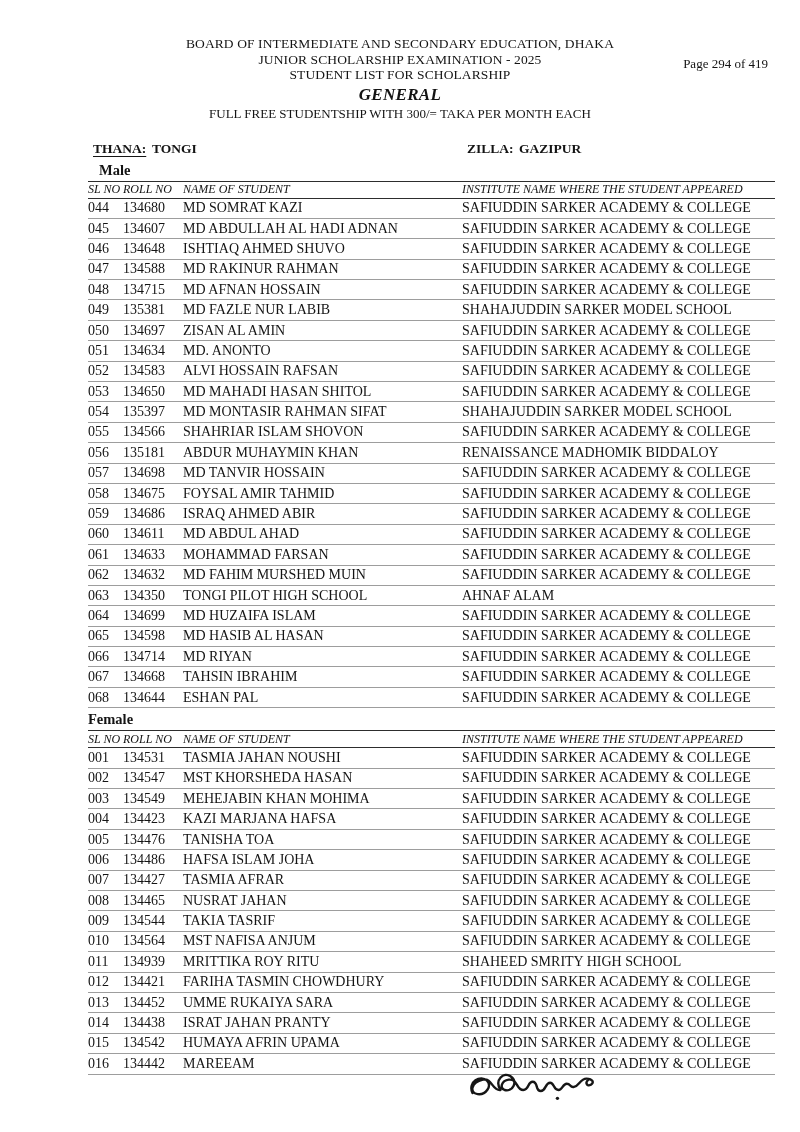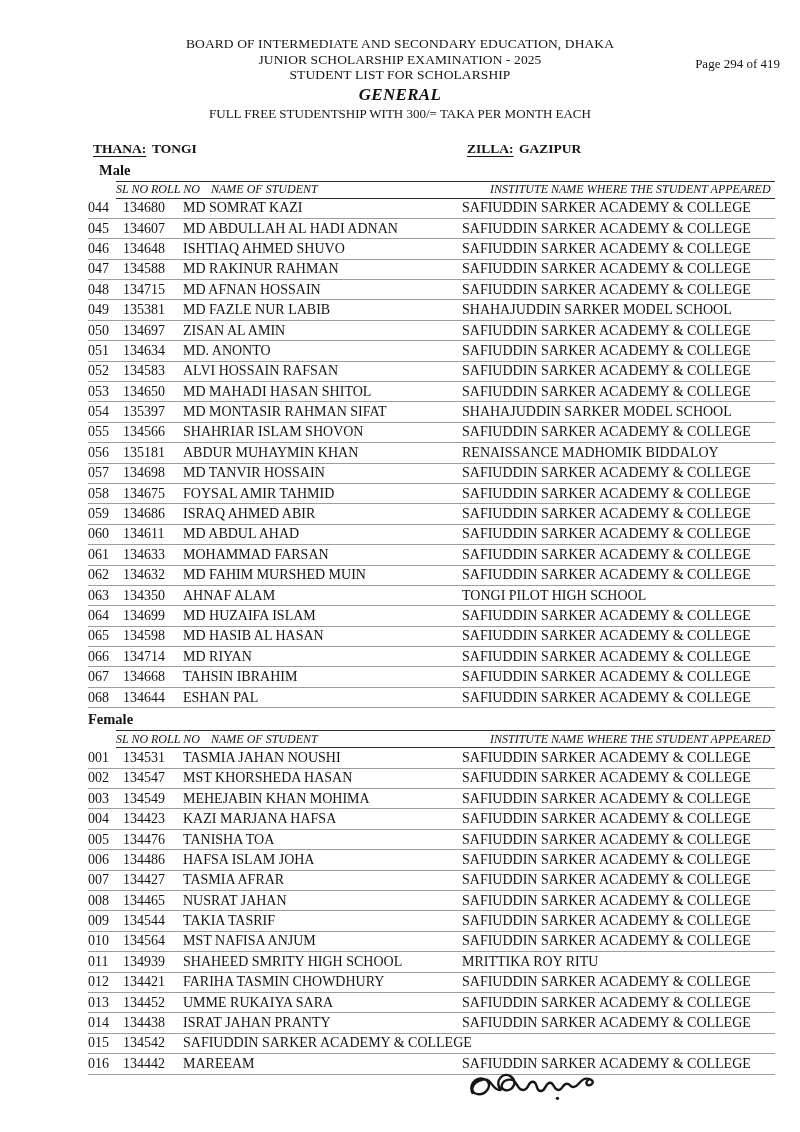--- a/index.html
+++ b/index.html
@@ -8,43 +8,42 @@
     font-family:"Liberation Serif", serif; color:#141414;
     -webkit-font-smoothing:antialiased;
   }
   .page { padding-top:36px; position:relative; width:100%; height:100%; box-sizing:border-box; }
 
   
   .doc-title-block { text-align:center; }
   .title-line { font-size:13.5px; line-height:15.5px; letter-spacing:.1px; }
   .category-title { font-size:17px; font-weight:bold; margin-top:2px; line-height:20px; letter-spacing:.3px;font-style:italic; }
   .subtitle { font-size:13px; line-height:15px; margin-top:1px; }
-  .page-indicator { position:absolute; top:56px; right:20px; font-size:13px; }
+  .page-indicator { position:absolute; top:56px; right:32px; font-size:13px; }
 
   
   .region-row { position:relative; height:18px; margin-top:20px; font-size:13.5px; font-weight:bold; }
   .region-row span { position:absolute; top:0; white-space:nowrap; }
   .thana-label { left:93px;  text-decoration:underline; text-underline-offset:3px; }
   .thana-value { left:152px; }
-  .zilla-label { left:467px; text-decoration:underline; text-underline-offset:3px; }
+  .zilla-label { left:467px; text-underline-offset:3px; }
   .zilla-value { left:519px; }
 
   
   .section-heading { font-size:14.5px; font-weight:bold; line-height:17px; margin:3px 0 2px 88px; }
   .section-male .section-heading { margin-left:99px; }
   .data-table { margin:0 25px 0 88px; }
   .thead, .trow {
     display:grid; grid-template-columns:31px 64px 279px 1fr;
     align-items:center; box-sizing:border-box;
   }
   .thead {
     font-style:italic; font-size:12px; height:18px;
     border-top:1.3px solid #2d2d2d; border-bottom:1.3px solid #2d2d2d;
     white-space:nowrap;
-    margin-left:28px;
   }
   .trow {
     font-size:14px; height:20.4px; border-bottom:1px solid #9d9d9d; white-space:nowrap;
   }
   .c-roll { padding-left:4px; }
   .c-name { padding-left:0; }
   .cell, .hcell { overflow:visible; }
 
   
   .signature-block { position:absolute; left:458px; top:1066px; width:145px; height:48px; }
@@ -211,22 +210,22 @@
   <div class="trow">
     <span class="cell c-sl">062</span>
     <span class="cell c-roll">134632</span>
     <span class="cell c-name">MD FAHIM MURSHED MUIN</span>
     <span class="cell c-inst">SAFIUDDIN SARKER ACADEMY &amp; COLLEGE</span>
   </div>
 
   <div class="trow">
     <span class="cell c-sl">063</span>
     <span class="cell c-roll">134350</span>
+    <span class="cell c-inst">TONGI PILOT HIGH SCHOOL</span>
     <span class="cell c-name">AHNAF ALAM</span>
-    <span class="cell c-inst">TONGI PILOT HIGH SCHOOL</span>
   </div>
 
   <div class="trow">
     <span class="cell c-sl">064</span>
     <span class="cell c-roll">134699</span>
     <span class="cell c-name">MD HUZAIFA ISLAM</span>
     <span class="cell c-inst">SAFIUDDIN SARKER ACADEMY &amp; COLLEGE</span>
   </div>
 
   <div class="trow">
@@ -336,22 +335,22 @@
   <div class="trow">
     <span class="cell c-sl">010</span>
     <span class="cell c-roll">134564</span>
     <span class="cell c-name">MST NAFISA ANJUM</span>
     <span class="cell c-inst">SAFIUDDIN SARKER ACADEMY &amp; COLLEGE</span>
   </div>
 
   <div class="trow">
     <span class="cell c-sl">011</span>
     <span class="cell c-roll">134939</span>
+    <span class="cell c-name">MRITTIKA ROY RITU</span>
     <span class="cell c-inst">SHAHEED SMRITY HIGH SCHOOL</span>
-    <span class="cell c-name">MRITTIKA ROY RITU</span>
   </div>
 
   <div class="trow">
     <span class="cell c-sl">012</span>
     <span class="cell c-roll">134421</span>
     <span class="cell c-name">FARIHA TASMIN CHOWDHURY</span>
     <span class="cell c-inst">SAFIUDDIN SARKER ACADEMY &amp; COLLEGE</span>
   </div>
 
   <div class="trow">
@@ -364,20 +363,21 @@
   <div class="trow">
     <span class="cell c-sl">014</span>
     <span class="cell c-roll">134438</span>
     <span class="cell c-name">ISRAT JAHAN PRANTY</span>
     <span class="cell c-inst">SAFIUDDIN SARKER ACADEMY &amp; COLLEGE</span>
   </div>
 
   <div class="trow">
     <span class="cell c-sl">015</span>
     <span class="cell c-roll">134542</span>
+    <span class="cell c-name">HUMAYA AFRIN UPAMA</span>
     <span class="cell c-inst">SAFIUDDIN SARKER ACADEMY &amp; COLLEGE</span>
   </div>
 
   <div class="trow">
     <span class="cell c-sl">016</span>
     <span class="cell c-roll">134442</span>
     <span class="cell c-name">MAREEAM</span>
     <span class="cell c-inst">SAFIUDDIN SARKER ACADEMY &amp; COLLEGE</span>
   </div>
 </div>

